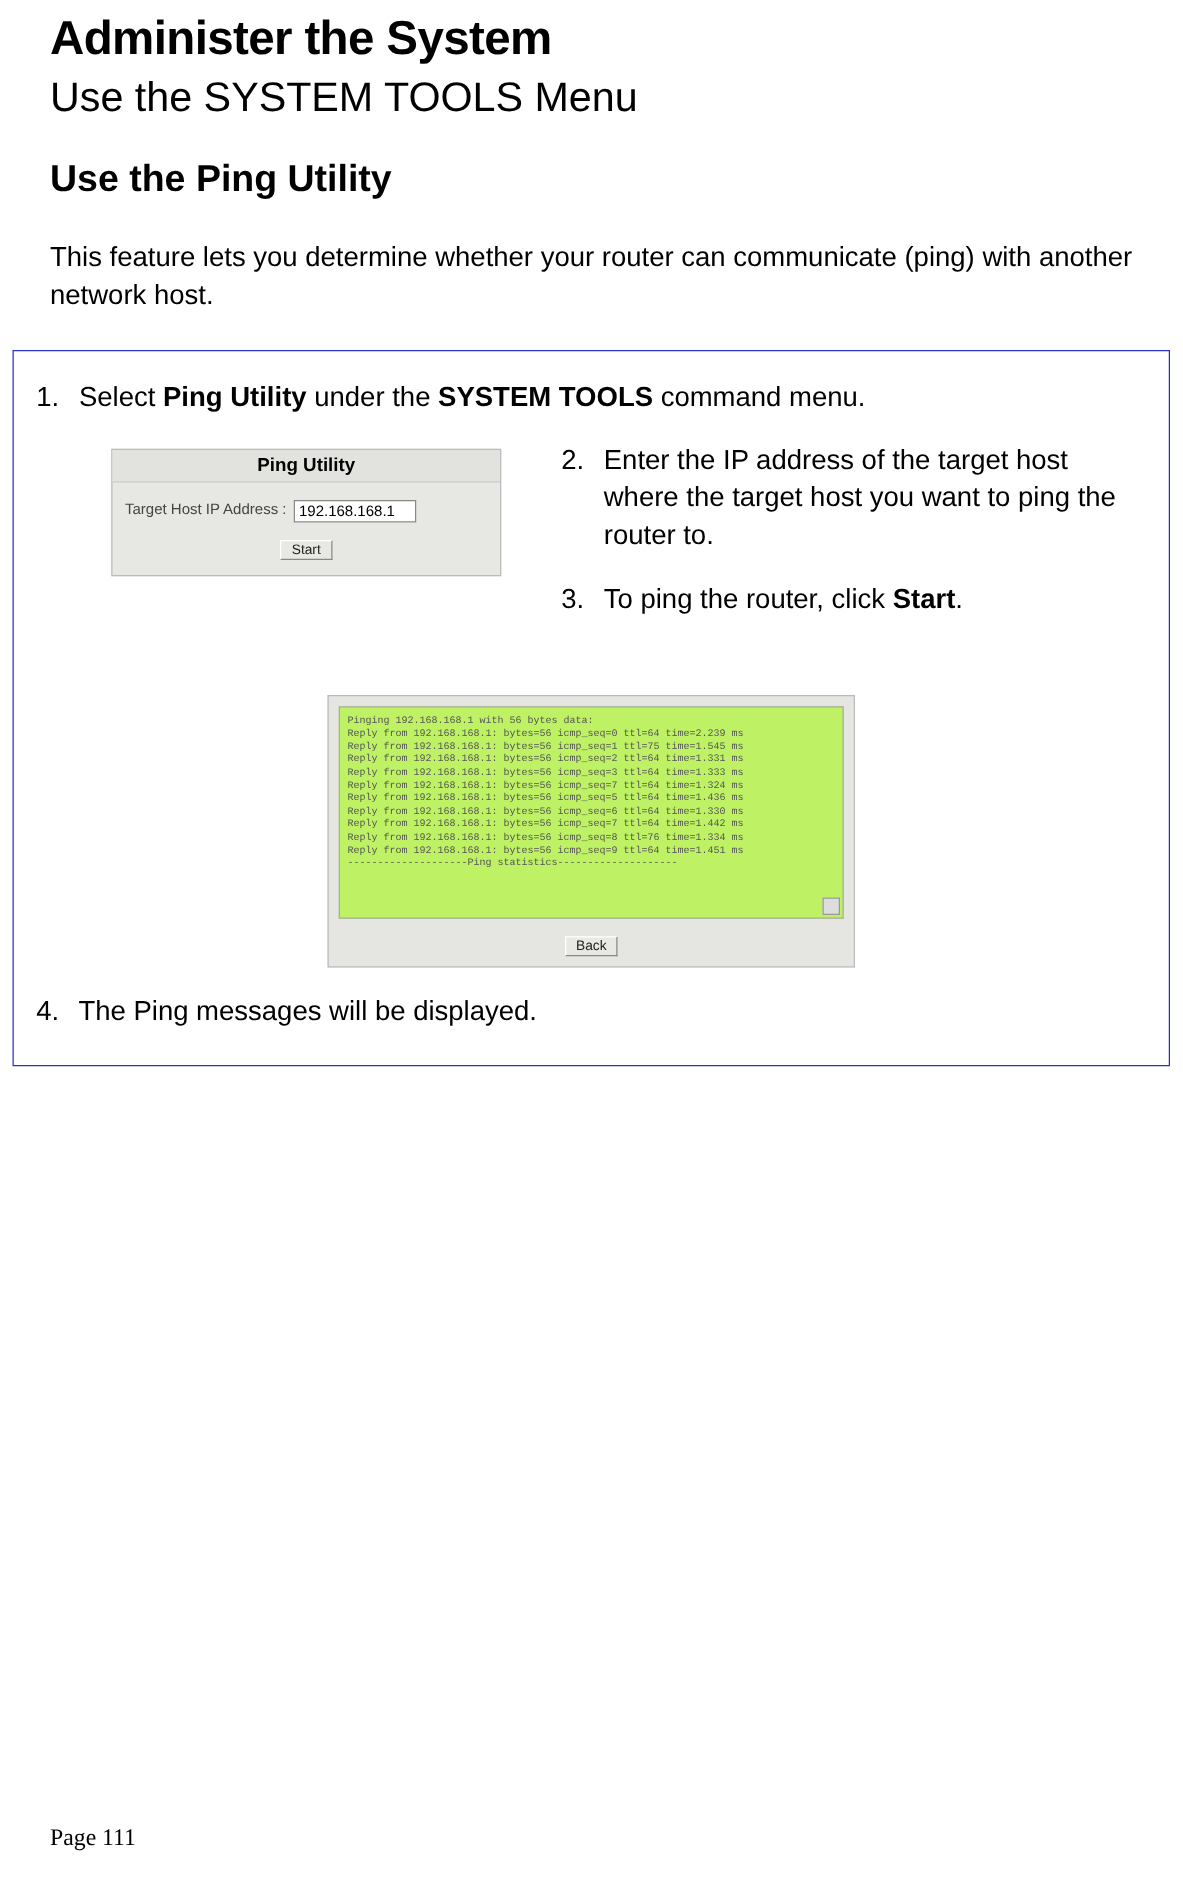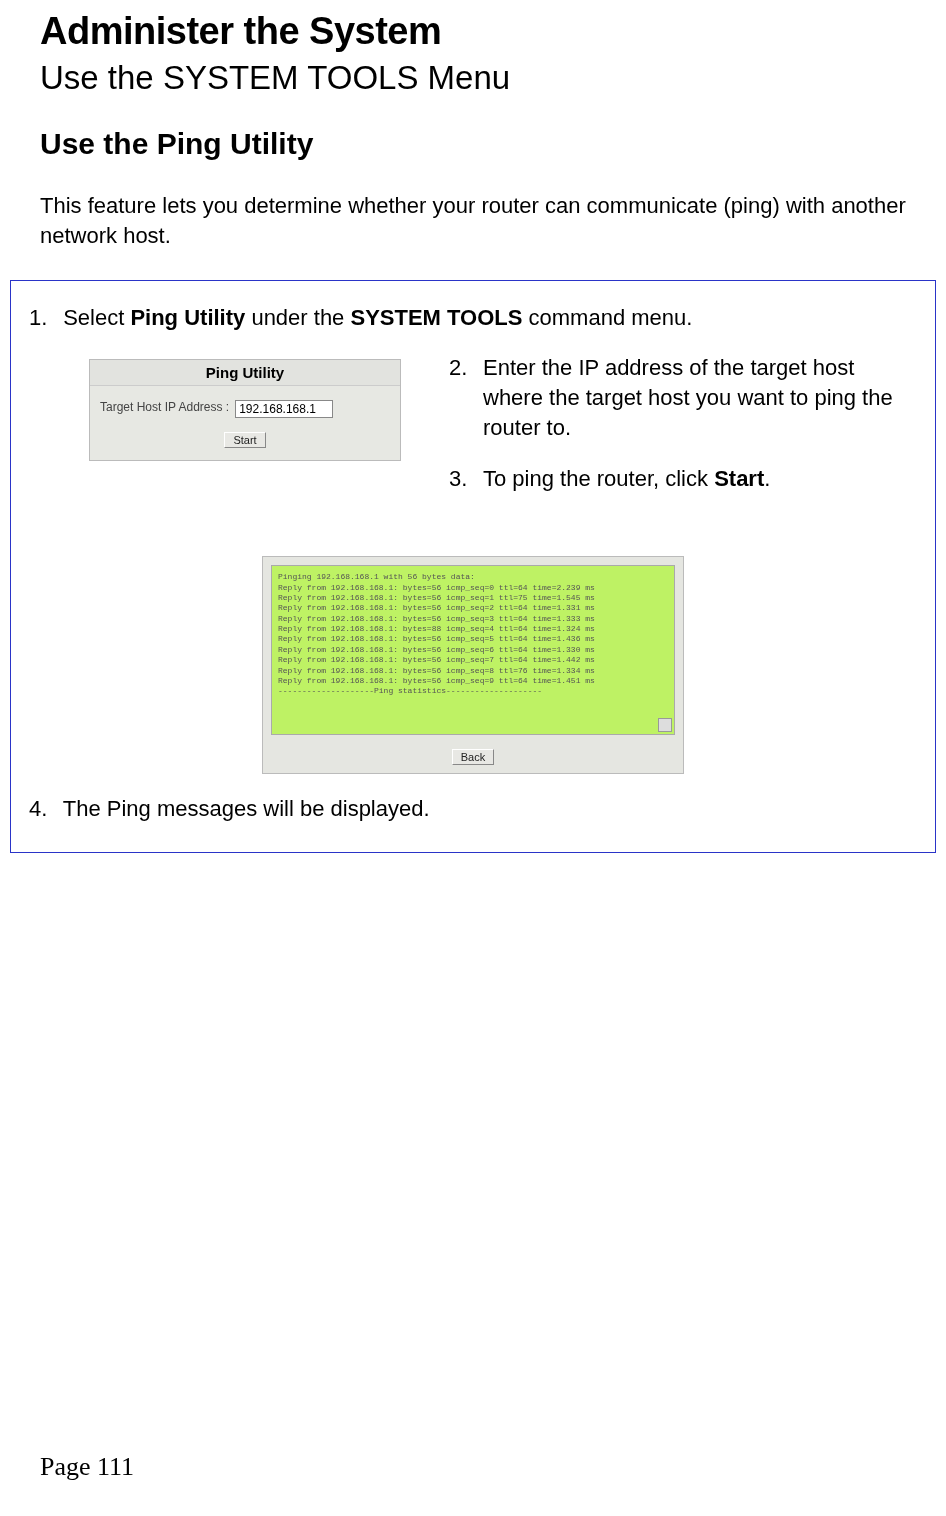--- a/index.html
+++ b/index.html
@@ -26,21 +26,21 @@
   .widget .btnrow{text-align:center;margin-top:14px;}
   .btn3d{display:inline-block;font:11px Arial;color:#222;background:#e8e8e4;border:1px solid #888;border-top-color:#fff;border-left-color:#fff;padding:1px 8px;}
   
   .widget2{background:#e5e6e1;border:1px solid #bbb;width:420px;margin:40px auto 20px auto;}
   .widget2 .titlebar{text-align:center;font:bold 15px Arial;padding:5px 0;border-bottom:1px solid #ccc;}
   .widget2 .msgs{background:#bef264;border:1px solid #aaa;margin:8px;padding:6px 6px 14px 6px;font:8px/1.3 "Courier New",monospace;color:#555;height:148px;overflow:hidden;position:relative;}
   .widget2 .msgs .scroll{position:absolute;right:2px;bottom:2px;width:12px;height:12px;background:#ddd;border:1px solid #999;}
   .widget2 .btnrow{text-align:center;padding:4px 0 8px 0;}
   .step-four{font-size:22px;margin-top:22px;}
   .step-four .num{display:inline-block;width:28px;}
-  .footer{position:absolute;left:40px;bottom:34px;font-family:"Times New Roman",serif;font-size:26px;}
+  .footer{position:absolute;left:40px;bottom:34px;font-family:"Times New Roman",serif;font-size:19px;}
   b{font-weight:bold;}
 </style>
 </head>
 <body>
 
 <div class="page">
   <h1>Administer the System</h1>
   <h2>Use the SYSTEM TOOLS Menu</h2>
   <h3>Use the Ping Utility</h3>
   <p class="intro">This feature lets you determine whether your router can communicate (ping) with another network host.</p>
@@ -81,21 +81,21 @@
       </div>
     </div>
 
     <div class="widget2">
       <div class="msgs">
         <div>Pinging 192.168.168.1 with 56 bytes data:</div>
         <div>Reply from 192.168.168.1: bytes=56 icmp_seq=0 ttl=64 time=2.239 ms</div>
         <div>Reply from 192.168.168.1: bytes=56 icmp_seq=1 ttl=75 time=1.545 ms</div>
         <div>Reply from 192.168.168.1: bytes=56 icmp_seq=2 ttl=64 time=1.331 ms</div>
         <div>Reply from 192.168.168.1: bytes=56 icmp_seq=3 ttl=64 time=1.333 ms</div>
-        <div>Reply from 192.168.168.1: bytes=88 icmp_seq=4 ttl=64 time=1.324 ms</div>
+        <div>Reply from 192.168.168.1: bytes=56 icmp_seq=7 ttl=64 time=1.324 ms</div>
         <div>Reply from 192.168.168.1: bytes=56 icmp_seq=5 ttl=64 time=1.436 ms</div>
         <div>Reply from 192.168.168.1: bytes=56 icmp_seq=6 ttl=64 time=1.330 ms</div>
         <div>Reply from 192.168.168.1: bytes=56 icmp_seq=7 ttl=64 time=1.442 ms</div>
         <div>Reply from 192.168.168.1: bytes=56 icmp_seq=8 ttl=76 time=1.334 ms</div>
         <div>Reply from 192.168.168.1: bytes=56 icmp_seq=9 ttl=64 time=1.451 ms</div>
         <div></div>
         <div>--------------------Ping statistics--------------------</div>
         <div class="scroll"></div>
       </div>
       <div class="btnrow">

